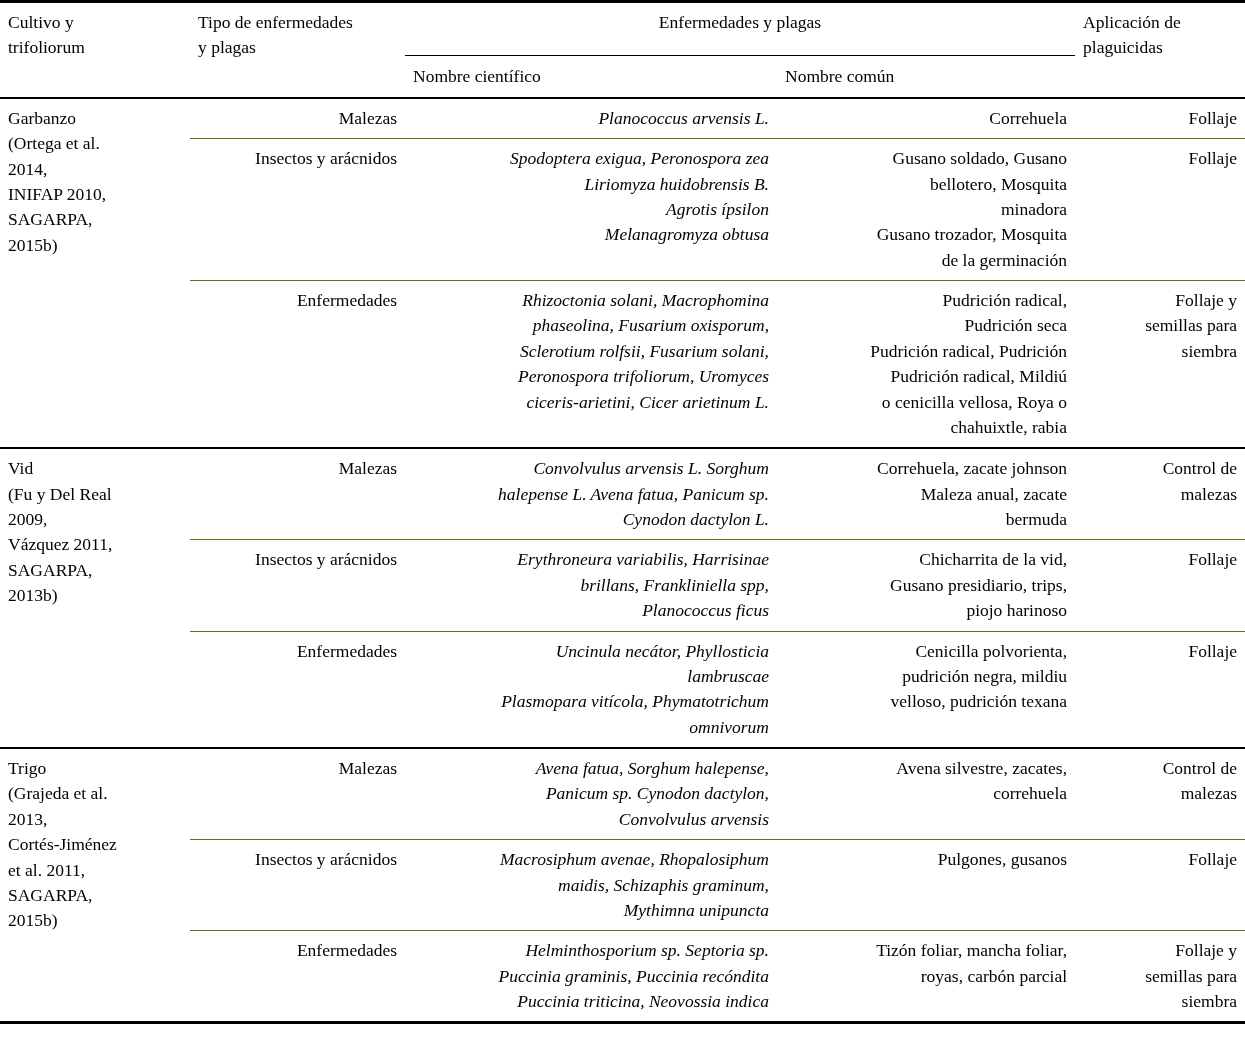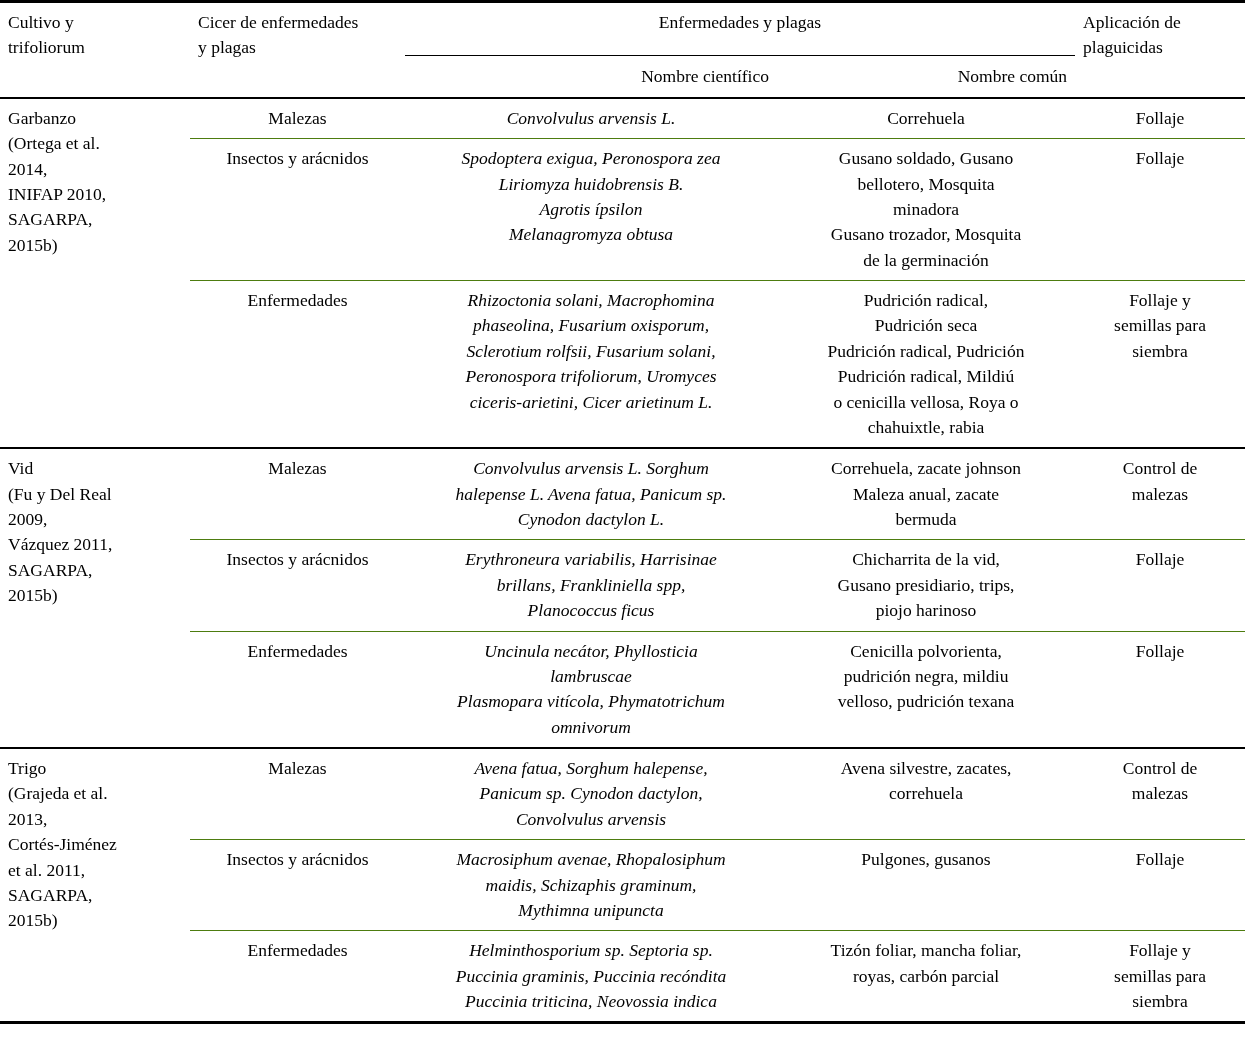--- a/index.html
+++ b/index.html
@@ -37,70 +37,70 @@
 
   
   thead th.rowspan2 { border-bottom: 2px solid #000; }
   thead th.group-head {
     border-bottom: 1px solid #000;
     text-align: center;
     padding-bottom: 20px;
   }
   thead tr.subheader th {
     border-bottom: 2px solid #000;
-    text-align: right;
+    text-align: left;
     padding-top: 8px;
   }
   th.h-left { text-align: left; }
 
   
   td.cultivo { text-align: left; }
-  td.tipo, td.cient, td.comun, td.apl { text-align: center; }
+  td.tipo, td.cient, td.comun, td.apl { text-align: right; }
   td.cient { font-style: italic; }
 
   tr.group-start td { border-top: 2px solid #000; }
   tr.subrow td { border-top: 1px solid #4d7c0f; }
 </style>
 </head>
 <body>
 
 <table class="crops">
   <colgroup>
     <col class="c1">
       <col class="c2">
       <col class="c3">
       <col class="c4">
       <col class="c5">
   </colgroup>
   <thead>
     <tr>
       <th class="rowspan2 h-left" rowspan="2">Cultivo y
 trifoliorum</th>
-      <th class="rowspan2 h-left" rowspan="2">Cicer de enfermedades
+      <th class="rowspan2 h-left" rowspan="2">Tipo de enfermedades
 y plagas</th>
       <th class="group-head" colspan="2">Enfermedades y plagas</th>
       <th class="rowspan2 h-left" rowspan="2">Aplicación de
 plaguicidas</th>
     </tr>
     <tr class="subheader">
       <th>Nombre científico</th>
       <th>Nombre común</th>
     </tr>
   </thead>
   <tbody>
 
     <tr class="group-start">
       <td class="cultivo" rowspan="3">Garbanzo
 (Ortega et al.
 2014,
 INIFAP 2010,
 SAGARPA,
 2015b)</td>
       <td class="tipo">Malezas</td>
-      <td class="cient">Convolvulus arvensis L.</td>
+      <td class="cient">Planococcus arvensis L.</td>
       <td class="comun">Correhuela</td>
       <td class="apl">Follaje</td>
     </tr>
     <tr class="subrow">
       <td class="tipo">Insectos y arácnidos</td>
       <td class="cient">Spodoptera exigua, Peronospora zea
 Liriomyza huidobrensis B.
 Agrotis ípsilon
 Melanagromyza obtusa</td>
       <td class="comun">Gusano soldado, Gusano
@@ -127,21 +127,21 @@
 semillas para
 siembra</td>
     </tr>
 
     <tr class="group-start">
       <td class="cultivo" rowspan="3">Vid
 (Fu y Del Real
 2009,
 Vázquez 2011,
 SAGARPA,
-2015b)</td>
+2013b)</td>
       <td class="tipo">Malezas</td>
       <td class="cient">Convolvulus arvensis L. Sorghum
 halepense L. Avena fatua, Panicum sp.
 Cynodon dactylon L.</td>
       <td class="comun">Correhuela, zacate johnson
 Maleza anual, zacate
 bermuda</td>
       <td class="apl">Control de
 malezas</td>
     </tr>

